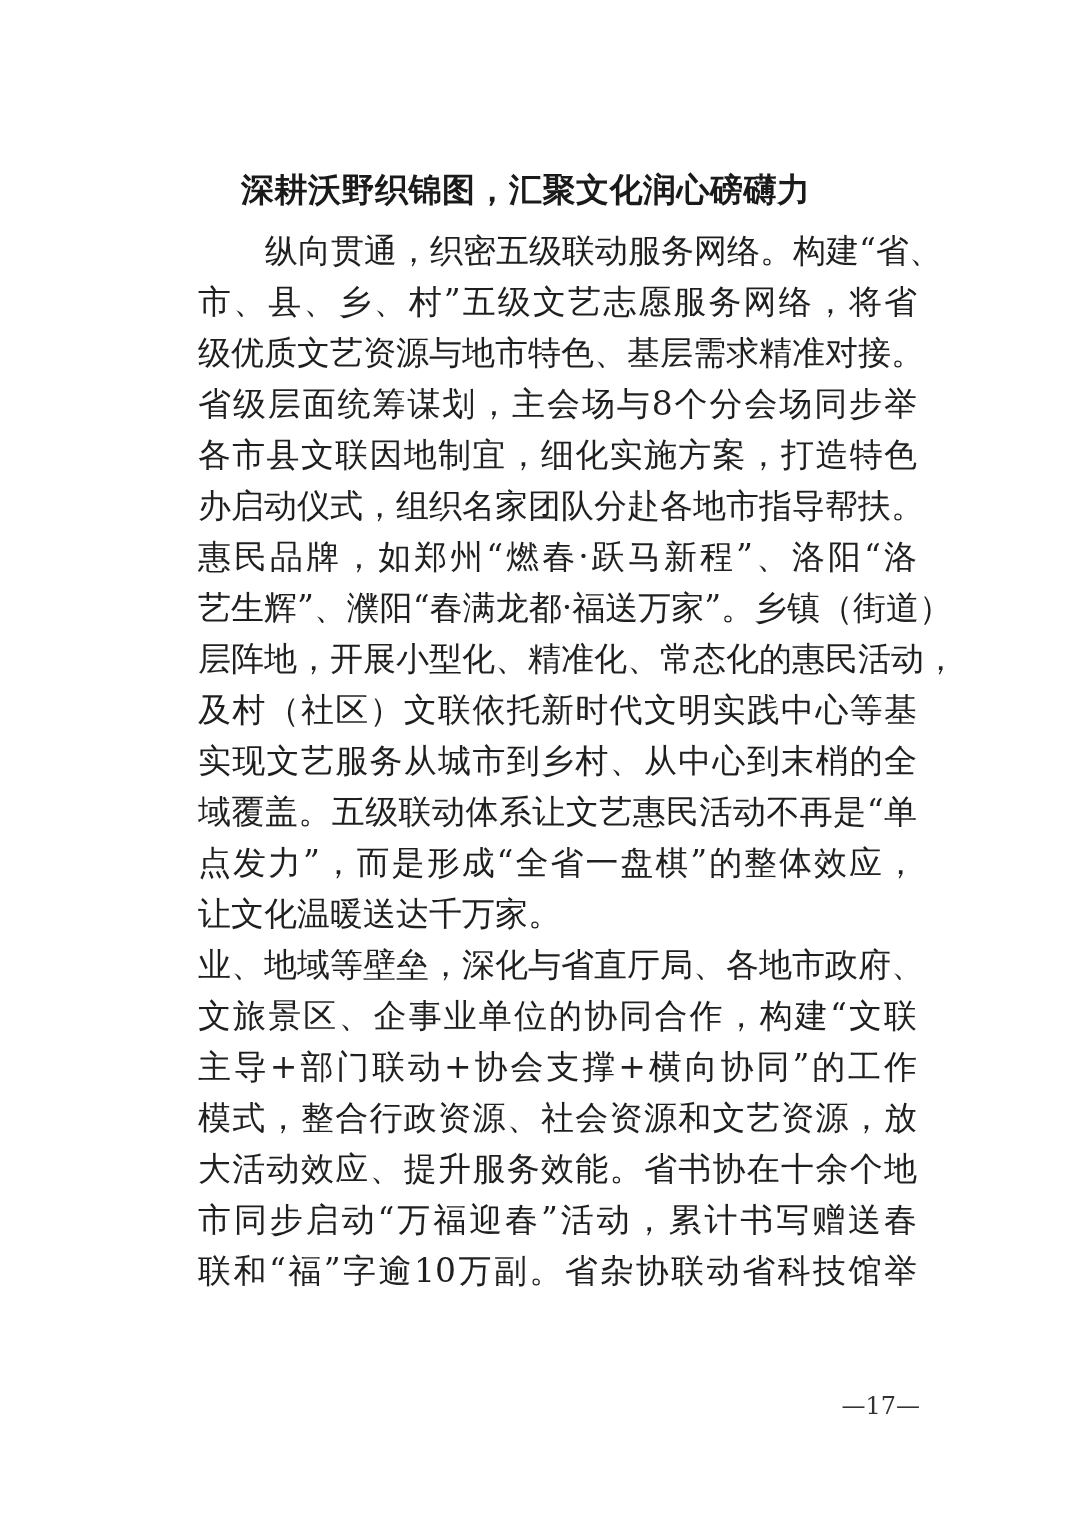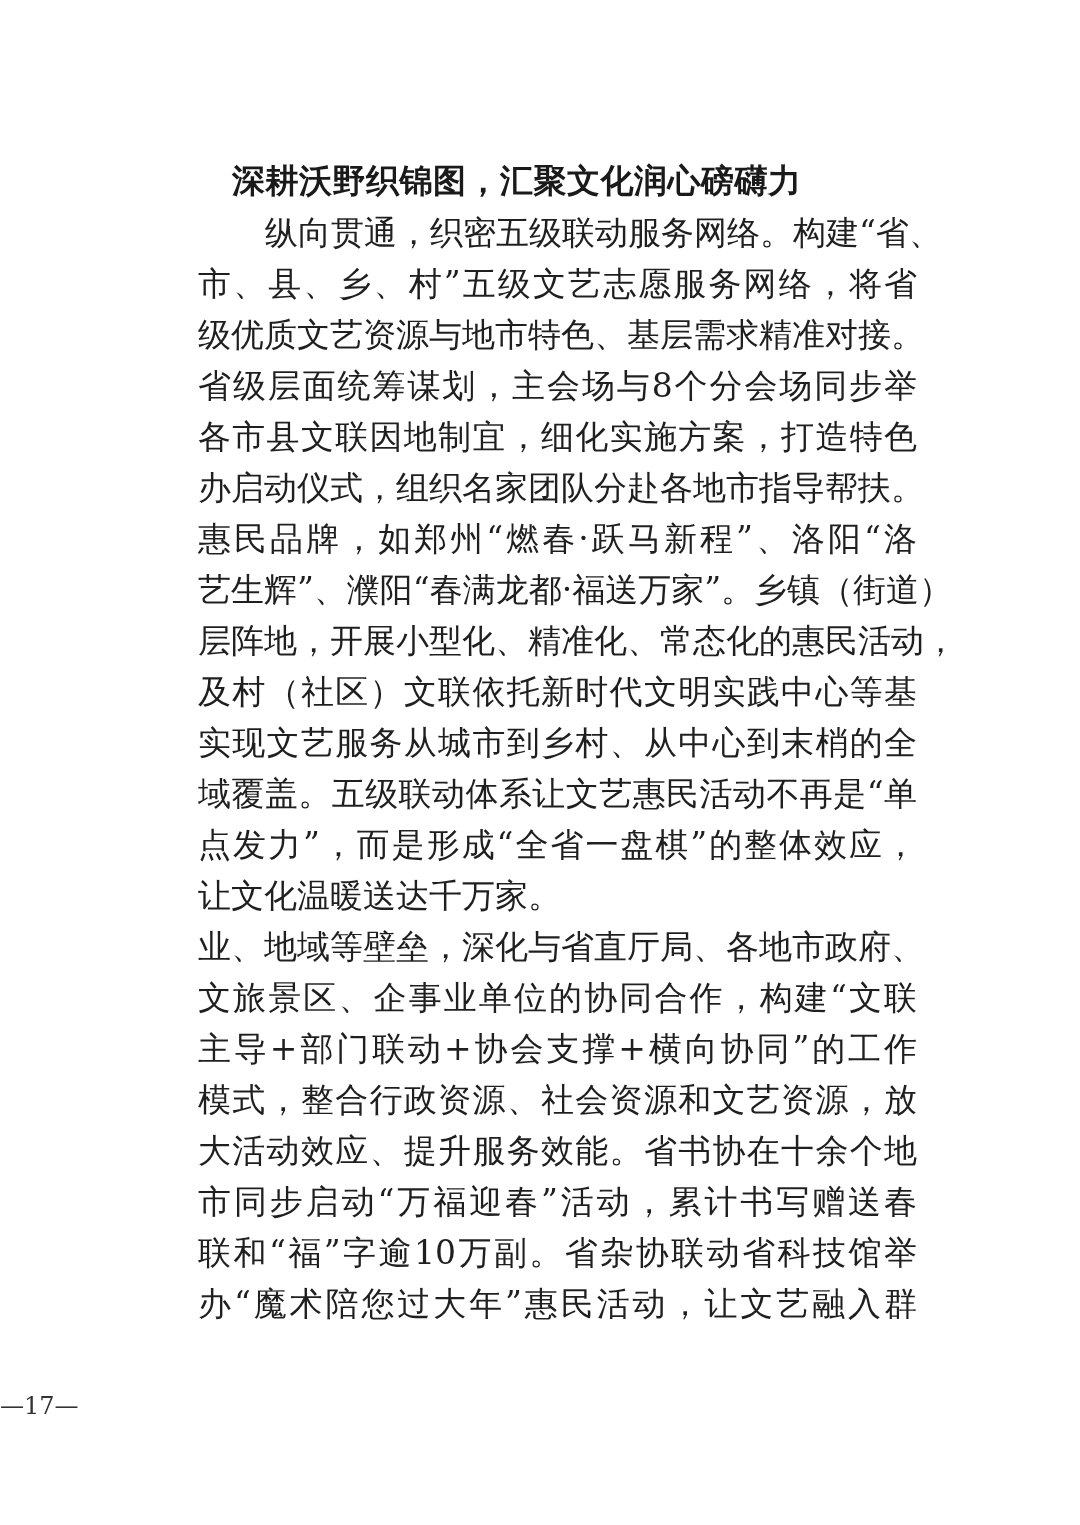--- a/index.html
+++ b/index.html
@@ -1,26 +1,26 @@
 <!DOCTYPE html>
 <html><head>
 <meta charset="utf-8">
 <style>
   html, body { margin:0; padding:0; background:#ffffff; }
   body { width:1080px; height:1525px; position:relative; overflow:hidden;
          font-family: "DejaVu Serif", "Liberation Serif", serif; color:#1f1f1f; }
   .page { position:absolute; left:165px; top:155px; width:752px; }
   .heading { font-family: "DejaVu Sans", "Liberation Sans", sans-serif; font-weight:bold;
-             font-size:33px; line-height:52px; height:52px; margin:0;
+             font-size:33px; line-height:52px; height:52px; margin:9px;
              padding-left:67px; letter-spacing:0.5px; color:#1a1a1a; white-space:nowrap; }
   .para { margin:0; font-size:33px; line-height:51px; text-align:justify; }
   .line { display:block; white-space:nowrap; height:51px; text-align-last:justify; text-align:justify;margin-left:33px; }
   .line.last { text-align-last:left; }
   .indent { padding-left:67px; }
-  .page-number { position:absolute; top:1392px; left:0; width:920px; text-align:left;
+  .page-number { position:absolute; top:1392px; left:0; width:920px; text-align:right;
                  font-family:"DejaVu Serif", "Liberation Serif", serif; font-size:24px; color:#333; }
 </style>
 </head>
 <body>
 
 <div class="page">
   <h2 class="heading">深耕沃野织锦图，汇聚文化润心磅礴力</h2>
 
   <div class="para">
     <span class="line indent">纵向贯通，织密五级联动服务网络。构建“省、</span>
@@ -40,17 +40,16 @@
   </div>
 
   <div class="para">
     <span class="line">业、地域等壁垒，深化与省直厅局、各地市政府、</span>
     <span class="line">文旅景区、企事业单位的协同合作，构建“文联</span>
     <span class="line">主导+部门联动+协会支撑+横向协同”的工作</span>
     <span class="line">模式，整合行政资源、社会资源和文艺资源，放</span>
     <span class="line">大活动效应、提升服务效能。省书协在十余个地</span>
     <span class="line">市同步启动“万福迎春”活动，累计书写赠送春</span>
     <span class="line">联和“福”字逾10万副。省杂协联动省科技馆举</span>
-    <span class="line">办“魔术陪您过大年”惠民活动，让文艺融入群</span>
   </div>
 </div>
 
 <div class="page-number">—17—</div>
 
 </body></html>

